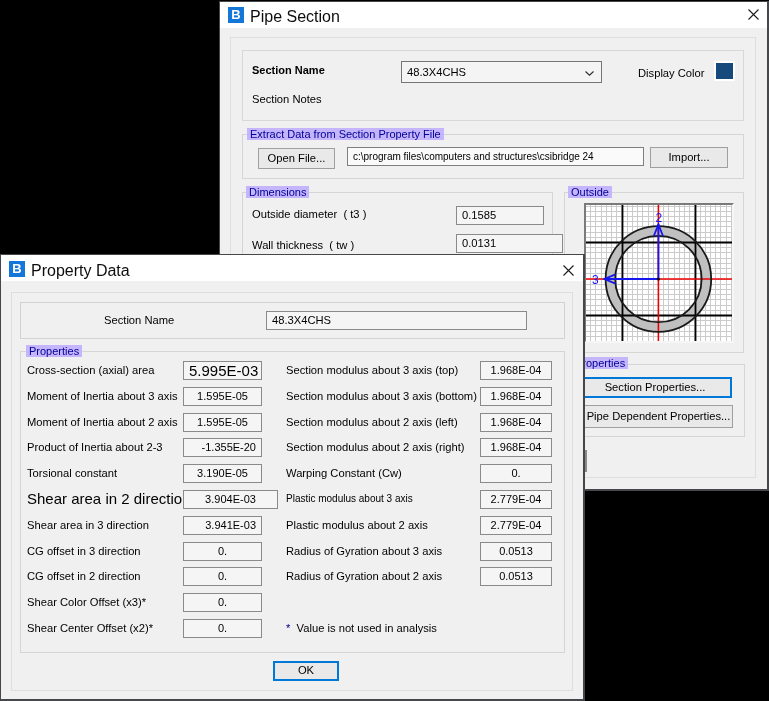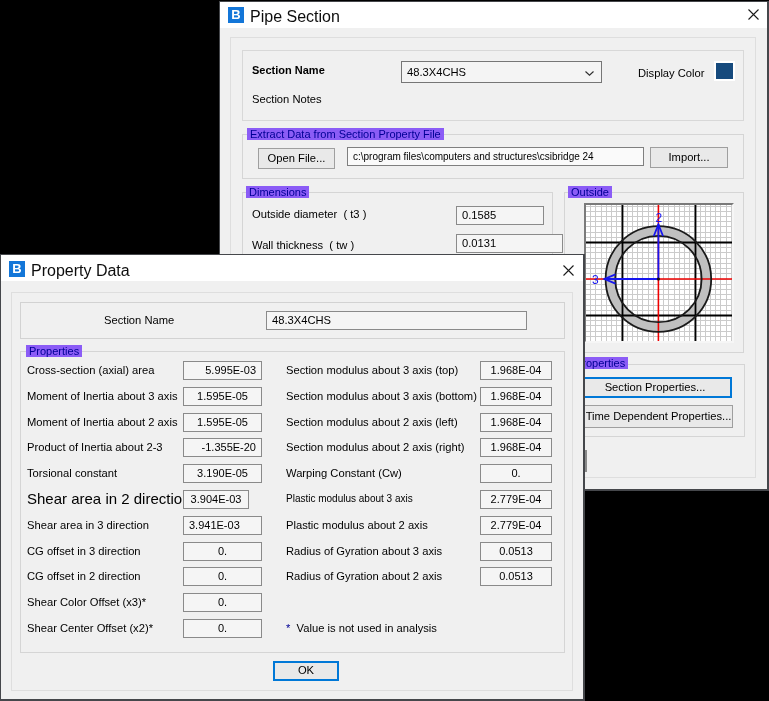--- a/index.html
+++ b/index.html
@@ -2,21 +2,21 @@
 <html><head><meta charset="utf-8"><style>
 *{margin:0;padding:0;box-sizing:border-box}
 html,body{width:769px;height:701px;background:#000;overflow:hidden;position:relative;
  font-family:"Liberation Sans",sans-serif;font-size:11.2px;color:#000}
 .a{position:absolute}
 .dlg{position:absolute;background:#f0f0f0;border:1px solid #45474b}
 .tbar{position:absolute;left:0;top:0;right:0;height:26px;background:#fff}
 .ttl{position:absolute;left:30px;top:6px;font-size:16px;color:#0d0d0d;white-space:nowrap}
 .pan{position:absolute;border:1px solid #dedede}
 .gb{position:absolute;border:1px solid #d5d5d5}
-.gl{position:absolute;color:#000095;background:#8b5cf6;padding:0 3px;line-height:12px;font-size:11px;white-space:nowrap}
+.gl{position:absolute;color:#000095;background:#c4b5fd;padding:0 3px;line-height:12px;font-size:11px;white-space:nowrap}
 .lb{position:absolute;line-height:14px;white-space:nowrap}
 .tb{position:absolute;height:19px;background:#f5f5f5;border:1px solid #8a8a8a;line-height:17px;padding:0 5px;white-space:nowrap}
 .bt{position:absolute;background:#e9e9e9;border:1px solid #9f9f9f;text-align:center;line-height:19px;white-space:nowrap}
 .btd{position:absolute;background:#e9e9e9;border:2px solid #0078d7;text-align:center;line-height:17px}
 </style></head><body>
 
 <div class="dlg" style="left:219px;top:1px;width:550px;height:490px;border-right-width:2px;border-bottom-width:2px">
  <div class="tbar"></div>
  <div style="position:absolute;left:8px;top:5px;width:16px;height:16px;background:#1376d8;color:#fff;font-weight:bold;font-size:13px;line-height:16px;text-align:center;font-family:'Liberation Sans',sans-serif">B</div>
  <div class="ttl">Pipe Section</div>
@@ -63,52 +63,52 @@
 <path d="M29.5 69.4L18.5 74L29.5 78.6" stroke="#1616ef" stroke-width="1.8" fill="none"></path>
 <circle cx="72.4" cy="74" r="1.6" fill="#111"></circle>
 <text x="69.5" y="17" font-family="Liberation Sans, sans-serif" font-size="12" fill="#1616ef">2</text>
 <text x="6" y="78.5" font-family="Liberation Sans, sans-serif" font-size="12" fill="#1616ef">3</text>
 </svg>
     </div>
 
  <div class="gb" style="left:345px;top:362px;width:180px;height:73px"></div>
  <div class="gl" style="left:352px;top:355px">Properties</div>
  <div class="btd" style="left:358px;top:375px;width:154px;height:21px">Section Properties...</div>
- <div class="bt" style="left:358px;top:403px;width:155px;height:23px;line-height:21px;text-indent:6px">Time Dependent Properties...</div>
+ <div class="bt" style="left:358px;top:403px;width:155px;height:23px;line-height:21px;text-indent:6px">Pipe Dependent Properties...</div>
  <div class="a" style="left:363px;top:448px;width:4px;height:22px;background:#8a8a8a"></div>
 </div>
 
 <div class="dlg" style="left:0px;top:254px;width:585px;height:447px;border-right-width:2px;border-bottom-width:2px">
  <div class="tbar"></div>
  <div style="position:absolute;left:8px;top:6px;width:16px;height:16px;background:#1376d8;color:#fff;font-weight:bold;font-size:13px;line-height:16px;text-align:center;font-family:'Liberation Sans',sans-serif">B</div>
  <div class="ttl" style="top:7px">Property Data</div>
  <svg width="11" height="11" viewBox="0 0 11 11" style="position:absolute;left:562px;top:10px">
       <path d="M0.5 0.5L10.5 10.5M10.5 0.5L0.5 10.5" stroke="#1b1b1b" stroke-width="1.1"></path>
     </svg>
  <div class="pan" style="left:10px;top:37px;width:562px;height:399px"></div>
  <div class="gb" style="left:19px;top:47px;width:545px;height:37px;border-color:#d2d2d2"></div>
  <div class="lb" style="left:103px;top:58px">Section Name</div>
  <div class="tb" style="left:265px;top:56px;width:261px">48.3X4CHS</div>
 
  <div class="gb" style="left:19px;top:96px;width:545px;height:302px"></div>
  <div class="gl" style="left:25px;top:90px">Properties</div>
  <div class="lb" style="left:26px;top:108px;font-size:11.2px">Cross-section (axial) area</div>
-    <div class="tb" style="left:182px;top:106px;width:79px;text-align:right;font-size:11px">5.995E-03</div>
+    <div class="tb" style="left:182px;top:106px;width:79px;text-align:right;font-size:15px">5.995E-03</div>
     <div class="lb" style="left:26px;top:134px;font-size:11.2px">Moment of Inertia about 3 axis</div>
     <div class="tb" style="left:182px;top:132px;width:79px;text-align:center;font-size:11px">1.595E-05</div>
     <div class="lb" style="left:26px;top:160px;font-size:11.2px">Moment of Inertia about 2 axis</div>
     <div class="tb" style="left:182px;top:158px;width:79px;text-align:center;font-size:11px">1.595E-05</div>
     <div class="lb" style="left:26px;top:185px;font-size:11.2px">Product of Inertia about 2-3</div>
     <div class="tb" style="left:182px;top:183px;width:79px;text-align:right;font-size:11px">-1.355E-20</div>
     <div class="lb" style="left:26px;top:211px;font-size:11.2px">Torsional constant</div>
     <div class="tb" style="left:182px;top:209px;width:79px;text-align:center;font-size:11px">3.190E-05</div>
     <div class="lb" style="left:26px;top:237px;font-size:15px">Shear area in 2 direction</div>
-    <div class="tb" style="left:182px;top:235px;width:66px;text-align:center;font-size:11px">3.904E-03</div>
+    <div class="tb" style="left:182px;top:235px;width:95px;text-align:center;font-size:11px">3.904E-03</div>
     <div class="lb" style="left:26px;top:263px;font-size:11.2px">Shear area in 3 direction</div>
-    <div class="tb" style="left:182px;top:261px;width:79px;text-align:left;font-size:11px">3.941E-03</div>
+    <div class="tb" style="left:182px;top:261px;width:79px;text-align:right;font-size:11px">3.941E-03</div>
     <div class="lb" style="left:26px;top:289px;font-size:11.2px">CG offset in 3 direction</div>
     <div class="tb" style="left:182px;top:287px;width:79px;text-align:center;font-size:11px">0.</div>
     <div class="lb" style="left:26px;top:314px;font-size:11.2px">CG offset in 2 direction</div>
     <div class="tb" style="left:182px;top:312px;width:79px;text-align:center;font-size:11px">0.</div>
     <div class="lb" style="left:26px;top:340px;font-size:11.2px">Shear Color Offset (x3)*</div>
     <div class="tb" style="left:182px;top:338px;width:79px;text-align:center;font-size:11px">0.</div>
     <div class="lb" style="left:26px;top:366px;font-size:11.2px">Shear Center Offset (x2)*</div>
     <div class="tb" style="left:182px;top:364px;width:79px;text-align:center;font-size:11px">0.</div>
     <div class="lb" style="left:285px;top:108px;font-size:11.2px">Section modulus about 3 axis (top)</div>
     <div class="tb" style="left:479px;top:106px;width:72px;text-align:center;font-size:11px">1.968E-04</div>

